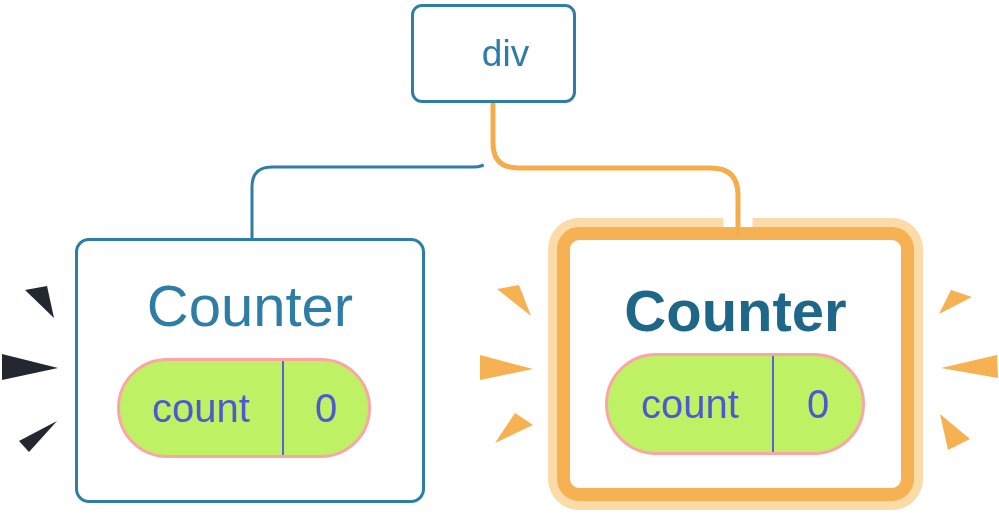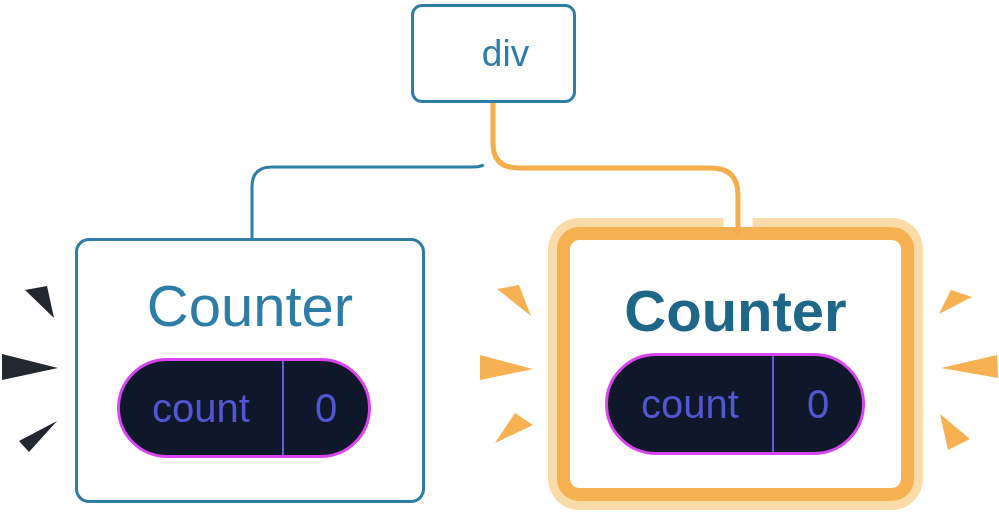--- a/index.html
+++ b/index.html
@@ -26,22 +26,22 @@
     background:#ffffff;border:13px solid #F5B152;border-radius:22px;
     box-shadow:0 0 0 9px #FBDCA8;z-index:1;
   }
   .counter-title{
     text-align:center;font-size:58px;line-height:1;color:#2E7DA6;
   }
   .counter-left .counter-title{margin-top:36px;font-weight:400;}
   .counter-right .counter-title{margin-top:42px;font-weight:700;color:#1F6788;}
   
   .state-pill{
-    position:absolute;box-sizing:border-box;border:3px solid #d946ef;border-radius:51px;
-    display:flex;align-items:stretch;background:#0f172a;
+    position:absolute;box-sizing:border-box;border:3px solid #fca5a5;border-radius:51px;
+    display:flex;align-items:stretch;background:#bef264;
   }
   .counter-left .state-pill{left:39px;top:117px;width:254px;height:100px;}
   .counter-right .state-pill{left:35px;top:113px;width:260px;height:102px;}
   .state-name{
     flex:1;display:flex;align-items:center;justify-content:center;
     border-right:2px solid #5A61D9;font-size:40px;color:#5157D2;
   }
   .state-value{
     width:84px;display:flex;align-items:center;justify-content:center;
     font-size:40px;color:#5157D2;

